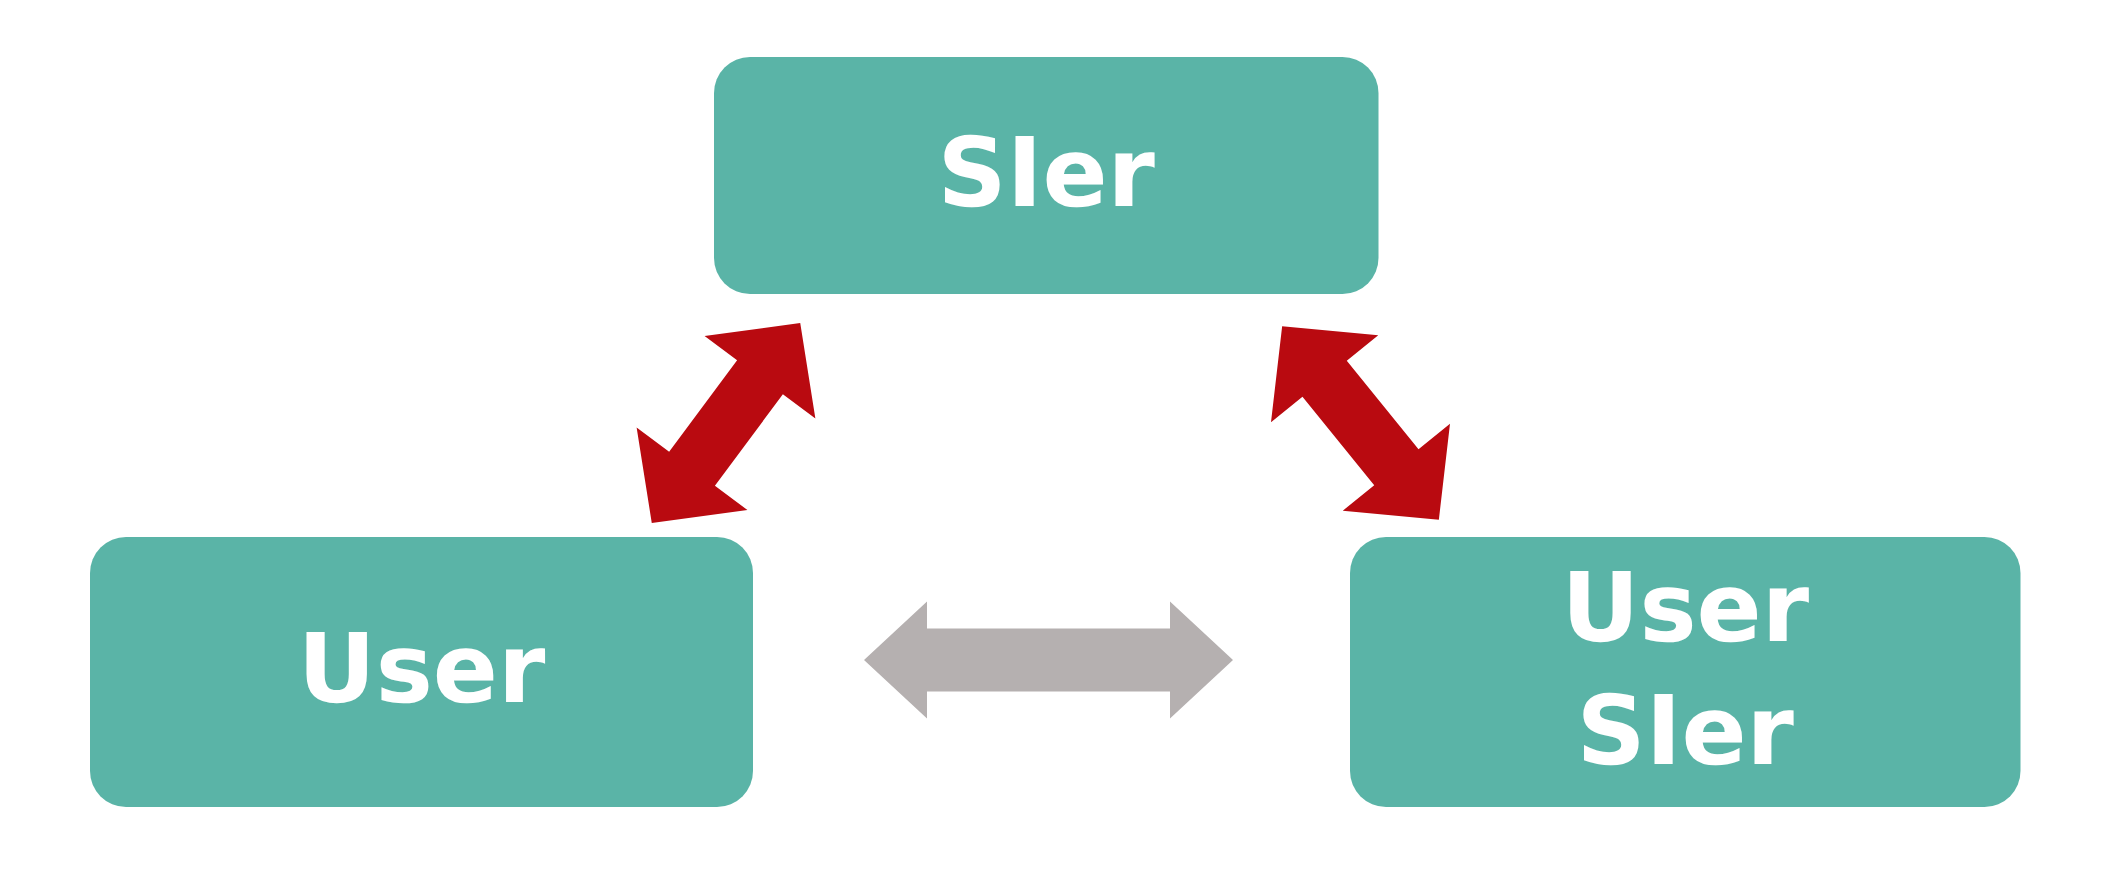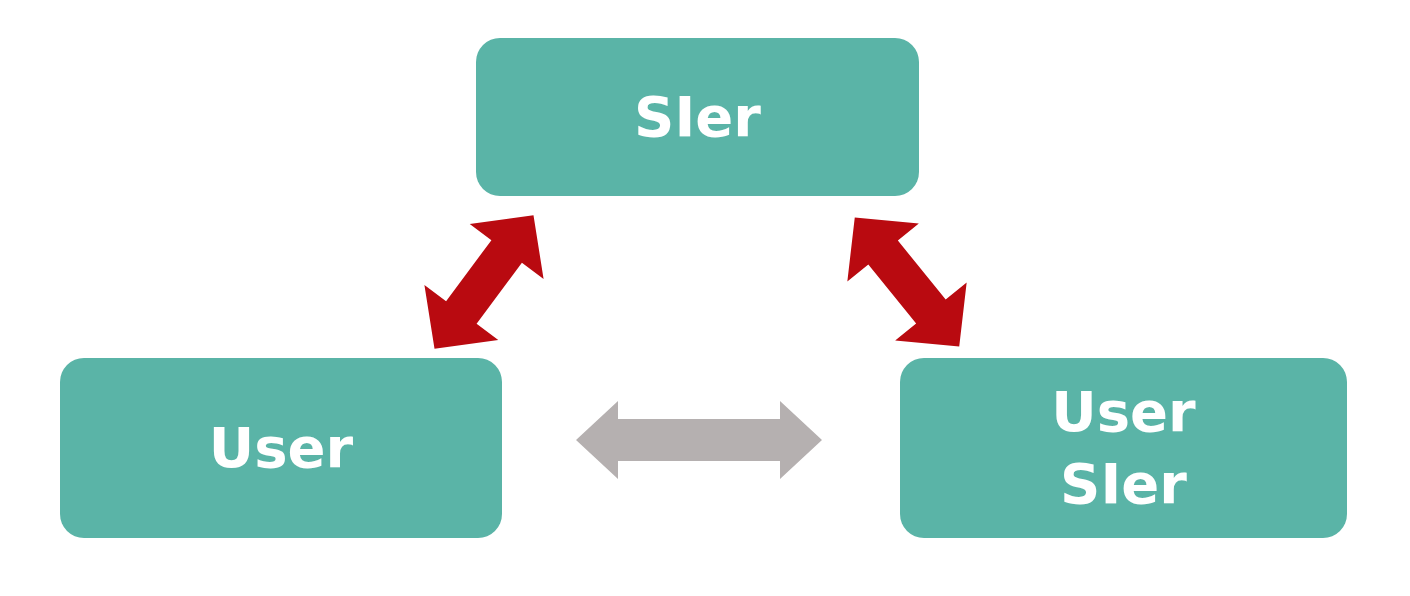--- a/index.html
+++ b/index.html
@@ -18,21 +18,21 @@
     position: absolute;
     border-radius: 24px;
     display: flex;
     align-items: center;
     justify-content: center;
     text-align: center;
   }
   .node-label {
     color: #ffffff;
     font-weight: bold;
-    font-size: 56px;
+    font-size: 64px;
     line-height: 1.28;
     letter-spacing: 0px;
   }
   .node-sier  { left: 476px; top: 38px;  width: 443px; height: 158px; }
   .node-user  { left: 60px;  top: 358px; width: 442px; height: 180px; }
   .node-robot { left: 900px; top: 358px; width: 447px; height: 180px; }
   .arrows {
     position: absolute;
     left: 0; top: 0;
     width: 1410px;

